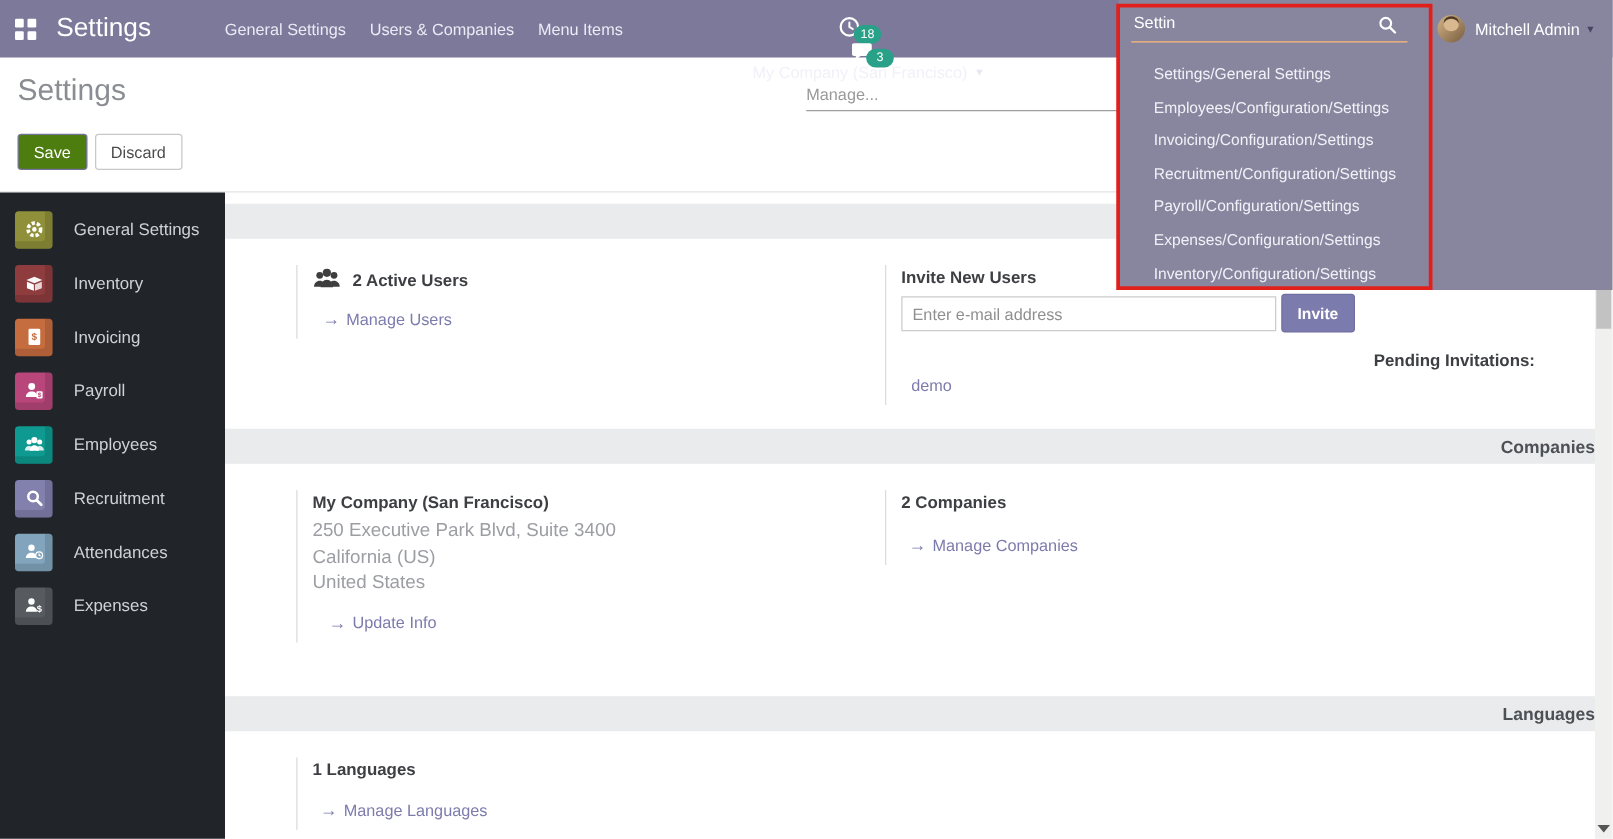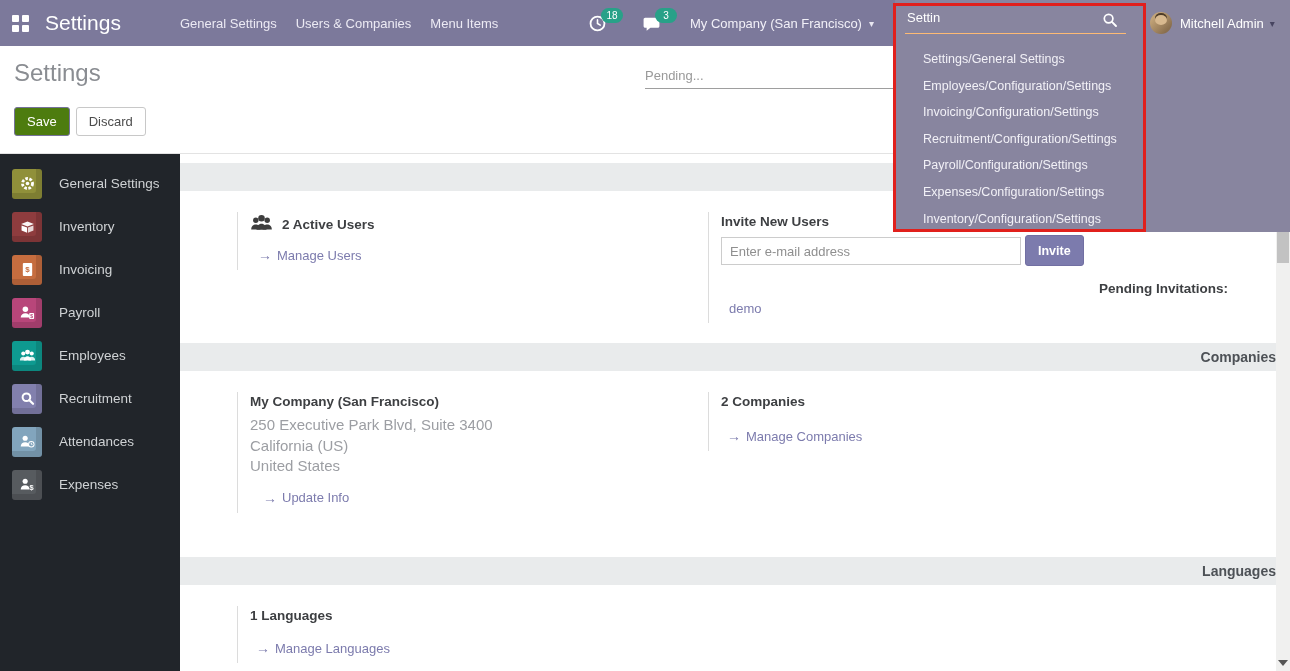--- a/index.html
+++ b/index.html
@@ -8,21 +8,21 @@
 
   
   .navbar { position:absolute; top:0; left:0; width:1290px; height:46px;
     background:#7C799B; display:flex; align-items:center; z-index:20; }
   .apps-icon { margin-left:12px; width:17px; height:17px; display:grid;
     grid-template-columns:7px 7px; grid-template-rows:7px 7px; gap:3px; cursor:pointer; }
   .apps-icon span { background:#fff; border-radius:1px; }
   .brand { margin-left:16px; font-size:21px; color:#fff; }
   .nav-menu { display:flex; margin-left:59px; gap:19px; font-size:13px; color:#ECEAF4; }
   .nav-menu div { padding:4px 0; cursor:pointer; }
-  .systray { position:absolute; left:588px; top:0; height:46px; display:flex; align-items:center; }
+  .systray { position:absolute; left:588px; top:12px; height:46px; display:flex; align-items:center;flex-direction:column; }
   .tray-icon { position:relative; width:34px; height:46px; display:flex; align-items:center; cursor:pointer; }
   .badge { position:absolute; left:13px; top:8px; min-width:22px; height:15px;
     border-radius:8px; background:#28A188; color:#fff; font-size:10px;
     display:flex; align-items:center; justify-content:center; padding:0 5px; }
   .company-switcher { margin-left:14px; font-size:13px; color:#F2F0F8; cursor:pointer;
     display:flex; align-items:center; gap:7px; }
   .caret { font-size:10px; color:#E8E6F0; }
   .user-menu { position:absolute; left:1150px; top:0; height:46px; display:flex;
     align-items:center; z-index:60; cursor:pointer; }
   .avatar { width:22px; height:22px; border-radius:50%; overflow:hidden;
@@ -144,21 +144,21 @@
   <div class="user-caret">▾</div>
 </div>
 
 <div class="control-panel">
   <div class="page-title">Settings</div>
   <div class="btn-row">
     <button class="btn btn-save">Save</button>
     <button class="btn btn-discard">Discard</button>
   </div>
   <div class="cp-search">
-    <span>Pending...</span>
+    <span>Manage...</span>
   </div>
 </div>
 
 <div class="sidebar">
 
   <div class="side-item">
     <div class="app-sq" style="background-color: rgb(144, 144, 58);">
       <svg width="17" height="17" viewBox="0 0 16 16">
         <circle cx="8" cy="8" r="4.7" fill="none" stroke="#fff" stroke-width="2.7" stroke-dasharray="2.45 1.45"></circle>
         <circle cx="8" cy="8" r="1.7" fill="#fff"></circle>

